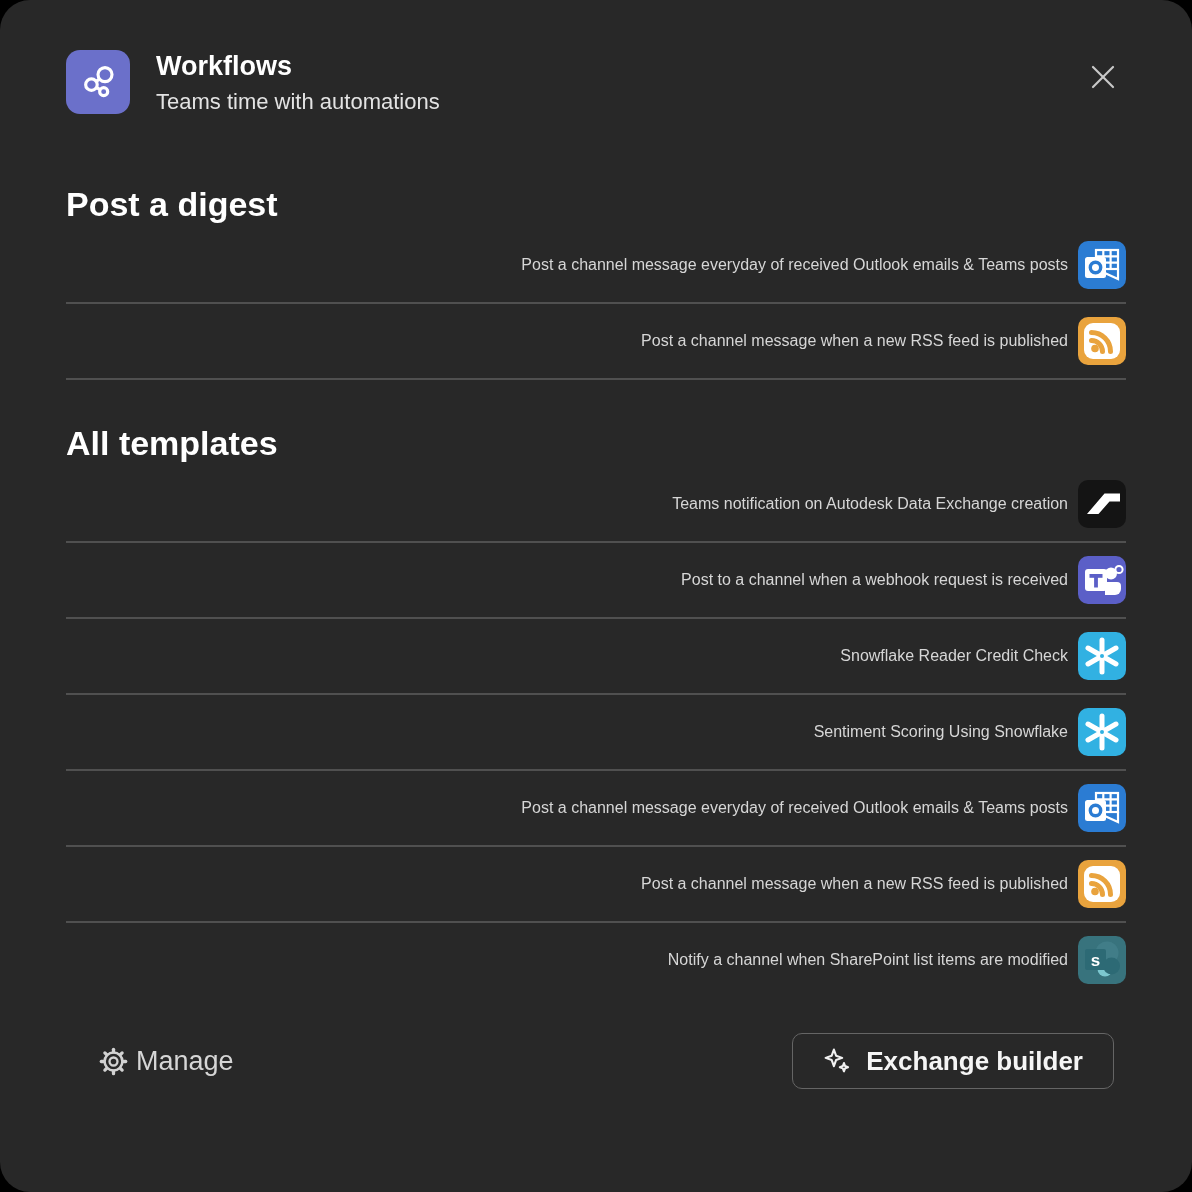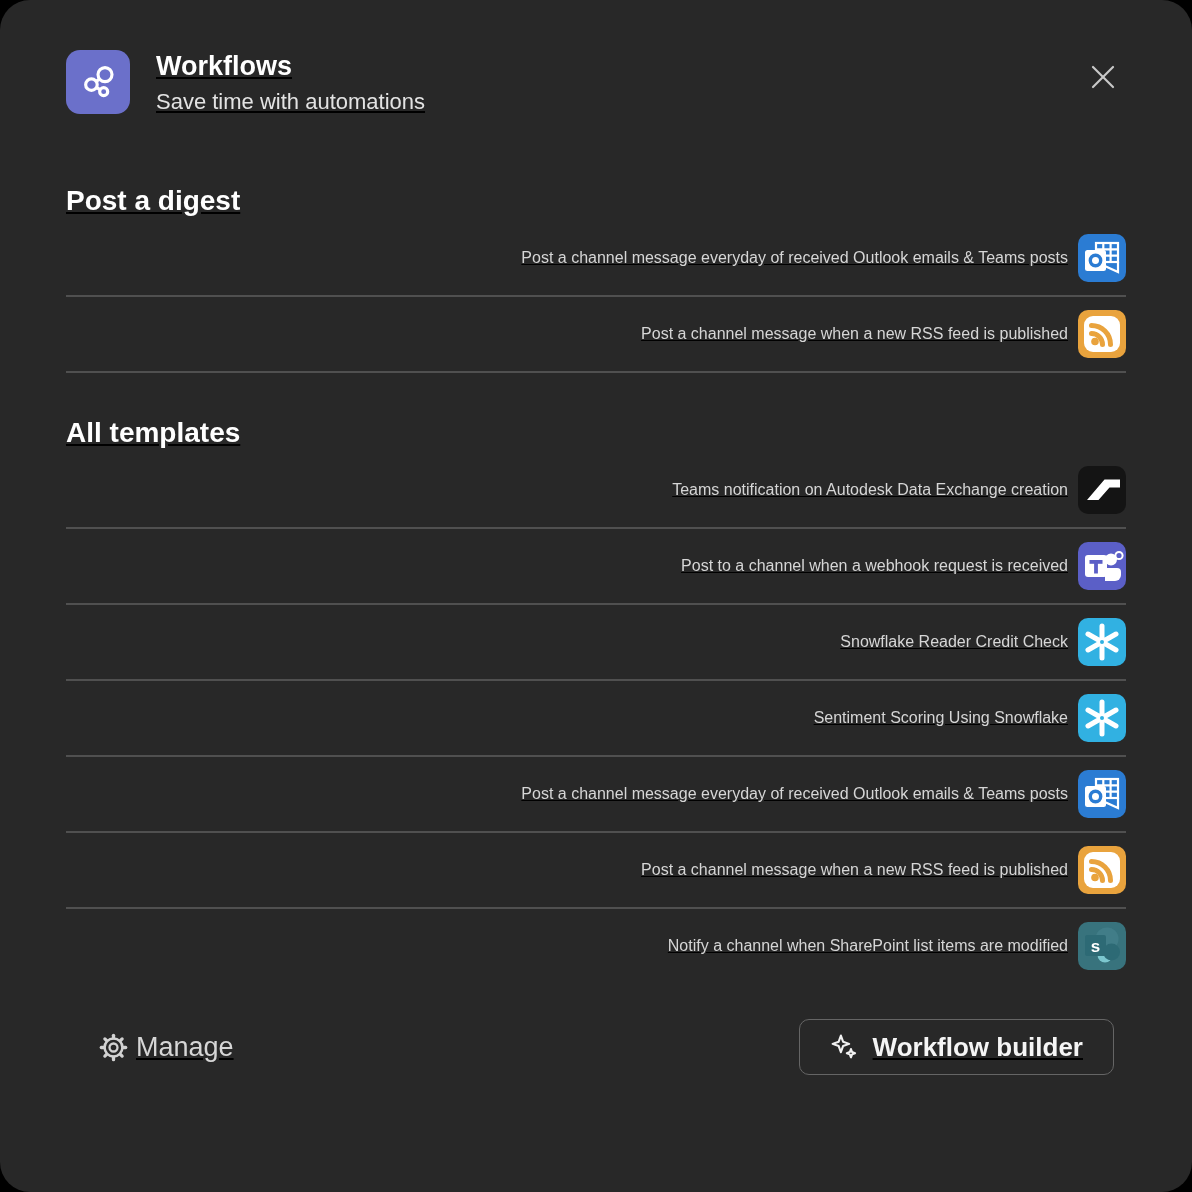--- a/index.html
+++ b/index.html
@@ -1,33 +1,33 @@
 <!DOCTYPE html>
 <html><head>
 <meta charset="utf-8">
 <style>
   html,body{margin:0;padding:0;background:#000;}
   body{width:1192px;height:1192px;font-family:"Liberation Sans",sans-serif;overflow:hidden;}
   .dialog{width:1192px;height:1192px;background:#282828;border-radius:30px;box-sizing:border-box;
-          padding:0 66px;display:flex;flex-direction:column;text-decoration:underline;}
+          padding:0 66px;display:flex;flex-direction:column;}
 
   
   .dlg-header{margin-top:50px;display:flex;}
   .app-icon{width:64px;height:64px;border-radius:14px;background:#6b70ca;flex:none;
             display:flex;align-items:center;justify-content:center;}
   .titles{margin-left:26px;padding-top:1px;}
   .title{font-size:27px;font-weight:700;color:#ffffff;line-height:1.15;}
   .subtitle{font-size:22px;color:#e3e3e3;margin-top:7px;}
   .close-btn{margin-left:auto;margin-top:4px;width:46px;height:46px;background:none;border:none;
              display:flex;align-items:center;justify-content:center;padding:0;cursor:pointer;}
 
   
   #sections .section:first-child{margin-top:70px;}
   .section{margin-top:44px;}
-  .section-heading{font-size:28px;font-weight:700;color:#ffffff;margin:0 0 4px 0;}
+  .section-heading{font-size:34px;font-weight:700;color:#ffffff;margin:0 0 4px 0;}
   .row{height:74px;display:flex;align-items:center;border-bottom:2px solid #505050;cursor:pointer;}
   #sections .section:last-child .row:last-child{border-bottom:none;}
   .row-label{flex:1;font-size:16px;color:#d6d6d6;padding-left:4px;white-space:nowrap;overflow:hidden;text-align:right;}
   .row-icon{width:48px;height:48px;border-radius:10px;flex:none;margin-left:10px;
             display:flex;align-items:center;justify-content:center;overflow:hidden;}
 
   
   .dlg-footer{margin-top:36px;display:flex;align-items:center;justify-content:space-between;}
   .manage-btn{display:flex;align-items:center;gap:7px;margin-left:32px;background:none;border:none;
               color:#d6d6d6;font-size:27px;cursor:pointer;padding:0;font-family:inherit;}
@@ -47,21 +47,21 @@
           <line x1="17" y1="27" x2="32" y2="16"></line>
           <line x1="17" y1="27" x2="30" y2="35"></line>
         </g>
         <circle cx="16.5" cy="27" r="6.6" fill="#6b70ca" stroke="#ffffff" stroke-width="3.6"></circle>
         <circle cx="32" cy="15.5" r="8" fill="#6b70ca" stroke="#ffffff" stroke-width="3.6"></circle>
         <circle cx="30.5" cy="35" r="4.6" fill="#6b70ca" stroke="#ffffff" stroke-width="3.6"></circle>
       </svg>
     </div>
     <div class="titles">
       <div class="title">Workflows</div>
-      <div class="subtitle">Save time with automations</div>
+      <div class="subtitle">Teams time with automations</div>
     </div>
     <button class="close-btn">
       <svg width="30" height="30" viewBox="0 0 30 30">
         <g stroke="#c9c9c9" stroke-width="2.2" stroke-linecap="round">
           <line x1="5" y1="5" x2="25" y2="25"></line>
           <line x1="25" y1="5" x2="5" y2="25"></line>
         </g>
       </svg>
     </button>
   </header>
@@ -212,17 +212,17 @@
       </svg>
       <span>Manage</span>
     </button>
     <button class="builder-btn">
       <svg width="28" height="28" viewBox="0 0 27 27">
         <g stroke="#f2f2f2" stroke-width="2" fill="none" stroke-linejoin="round">
           <path d="M10.5 2.5 L12.6 8.4 L18.5 10.5 L12.6 12.6 L10.5 18.5 L8.4 12.6 L2.5 10.5 L8.4 8.4 Z"></path>
           <path d="M20.2 15.5 L21.3 18.4 L24.2 19.5 L21.3 20.6 L20.2 23.5 L19.1 20.6 L16.2 19.5 L19.1 18.4 Z"></path>
         </g>
       </svg>
-      <span>Workflow builder</span>
+      <span>Exchange builder</span>
     </button>
   </footer>
 
 </div>
 
 </body></html>

